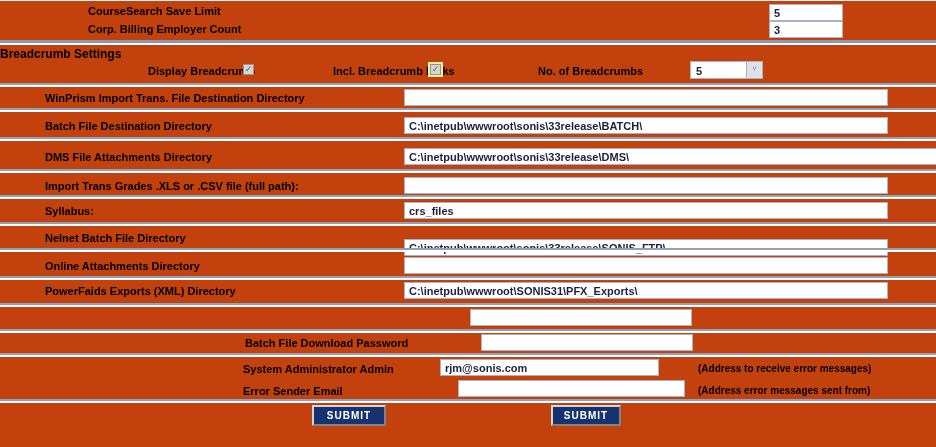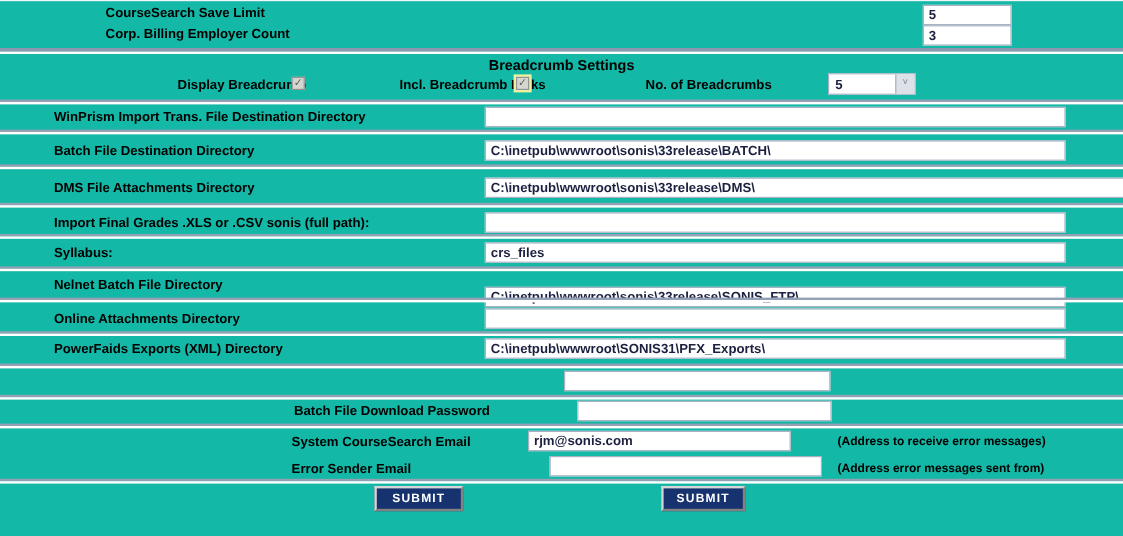--- a/index.html
+++ b/index.html
@@ -1,18 +1,18 @@
 <!DOCTYPE html>
 <html><head>
 <meta charset="utf-8">
 <style>
   html,body { margin:0; padding:0; }
   .canvas {
     position:relative; width:936px; height:447px;
-    background:#14b8a6; overflow:hidden;
+    background:#c2410c; overflow:hidden;
     font-family:"Liberation Sans", sans-serif;
     border-top:1px solid #f2f5fa; box-sizing:border-box;
   }
   .lbl {
     position:absolute; font-size:11px; font-weight:bold; color:#000;
     white-space:nowrap; line-height:12px;
   }
   .hint {
     position:absolute; font-size:10px; font-weight:bold; color:#000;
     white-space:nowrap; line-height:12px;
@@ -25,21 +25,21 @@
   }
   .sep {
     position:absolute; left:0; width:936px; height:0;
     border-top:2px solid #96a0b5; border-bottom:2px solid #ffffff;
   }
   .sep-heavy {
     position:absolute; left:0; width:936px; height:0;
     border-top:3px solid #8d97ad; border-bottom:2px solid #ffffff;
   }
   .title {
-    position:absolute; left:0; width:936px; text-align:center;
+    position:absolute; left:0; width:936px; 
     font-size:12px; font-weight:bold; color:#000;
   }
   .cb {
     position:absolute; width:11px; height:11px; box-sizing:border-box;
     background:#d6d6d1; border:1px solid #949494;
     font-size:9px; line-height:9px; text-align:center; color:#5f5f5f;
   }
   .cb-halo {
     position:absolute; width:15px; height:15px; background:#eef29e;
   }
@@ -99,21 +99,21 @@
   <div class="sep" style="top:107px"></div>
 
   <div class="lbl" style="left:45px;top:119px">Batch File Destination Directory</div>
   <input class="inp" style="left: 404px; top: 116px; width: 484px;" value="C:\inetpub\wwwroot\sonis\33release\BATCH\">
   <div class="sep" style="top:136px"></div>
 
   <div class="lbl" style="left:45px;top:150px">DMS File Attachments Directory</div>
   <input class="inp" style="left: 404px; top: 147px; width: 545px;" value="C:\inetpub\wwwroot\sonis\33release\DMS\">
   <div class="sep" style="top:168px"></div>
 
-  <div class="lbl" style="left:45px;top:179px">Import Final Grades .XLS or .CSV sonis (full path):</div>
+  <div class="lbl" style="left:45px;top:179px">Import Trans Grades .XLS or .CSV file (full path):</div>
   <input class="inp" style="left: 404px; top: 176px; width: 484px;" value="">
   <div class="sep" style="top:194px"></div>
 
   <div class="lbl" style="left:45px;top:204px">Syllabus:</div>
   <input class="inp" style="left: 404px; top: 201px; width: 484px;" value="crs_files">
   <div class="sep" style="top:221px"></div>
 
   <div class="lbl" style="left:45px;top:231px">Nelnet Batch File Directory</div>
   <input class="inp" style="left: 404px; top: 228px; width: 484px; margin-top: 10px;" value="C:\inetpub\wwwroot\sonis\33release\SONIS_FTP\">
   <div class="sep" style="top:247px"></div>
@@ -126,21 +126,21 @@
   <input class="inp" style="left: 404px; top: 281px; width: 484px;" value="C:\inetpub\wwwroot\SONIS31\PFX_Exports\">
   <div class="sep" style="top:302px"></div>
 
   <input class="inp" style="left: 470px; top: 308px; width: 222px;" value="">
   <div class="sep" style="top:328px"></div>
 
   <div class="lbl" style="left:245px;top:336px">Batch File Download Password</div>
   <input class="inp" style="left: 481px; top: 333px; width: 212px;" value="">
   <div class="sep" style="top:352px"></div>
 
-  <div class="lbl" style="left:243px;top:362px">System CourseSearch Email</div>
+  <div class="lbl" style="left:243px;top:362px">System Administrator Admin</div>
   <input class="inp" style="left: 440px; top: 358px; width: 219px;" value="rjm@sonis.com">
   <div class="hint" style="left:698px;top:362px">(Address to receive error messages)</div>
 
   <div class="lbl" style="left:243px;top:384px">Error Sender Email</div>
   <input class="inp" style="left: 458px; top: 379px; width: 227px;" value="">
   <div class="hint" style="left:698px;top:384px">(Address error messages sent from)</div>
 
   <div class="sep" style="top:398px"></div>
 
   <button class="btn" style="left:312px;top:404px;width:74px">SUBMIT</button>

